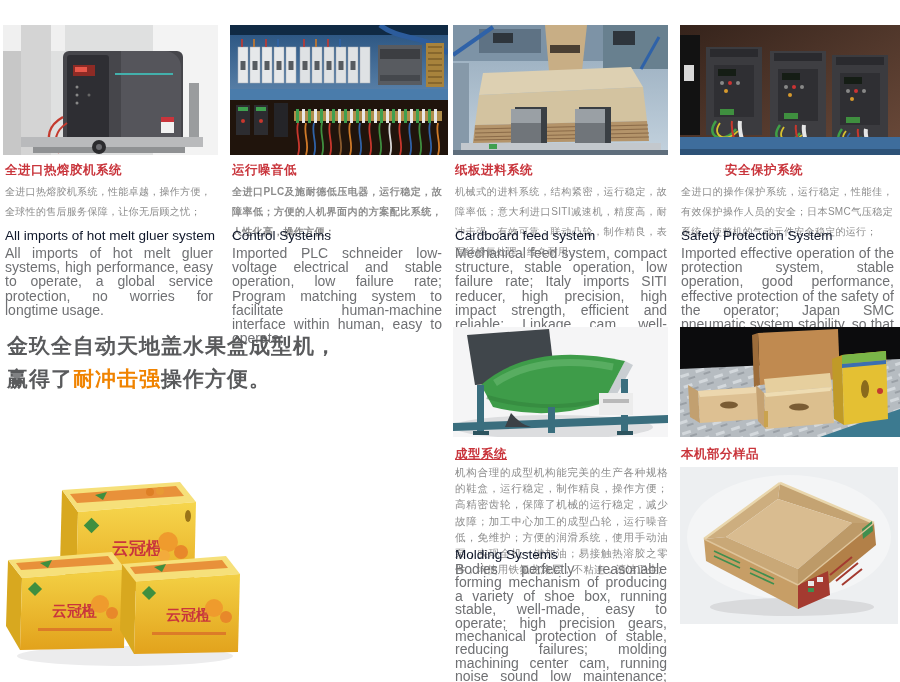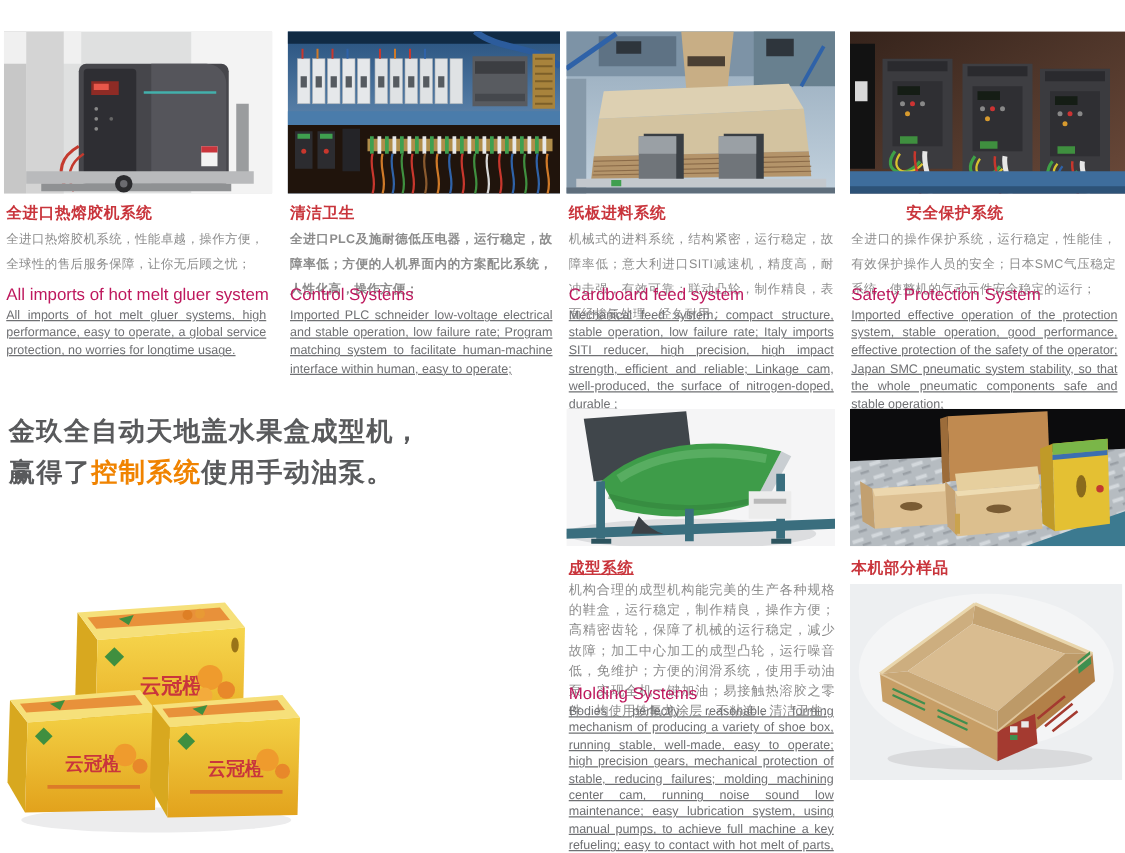--- a/index.html
+++ b/index.html
@@ -2,22 +2,22 @@
 <html><head>
 <meta charset="utf-8">
 <style>
   html,body{margin:0;padding:0;background:#ffffff;}
   .page{position:relative;width:900px;height:682px;background:#ffffff;overflow:hidden;
         font-family:"Liberation Sans","DejaVu Sans",sans-serif;padding-left:36px;}
   .photo{position:absolute;overflow:hidden;text-align:right;}
   .photo svg{display:block;width:100%;height:100%;}
   .sec-title{position:absolute;color:#c9353c;font-size:12.5px;font-weight:bold;letter-spacing:.5px;}
   .zh{position:absolute;color:#8c8c8c;font-size:10px;line-height:20px;text-align:justify;letter-spacing:.3px;}
-  .en-title{position:absolute;color:#be185d;font-size:13.5px;}
-  .en{position:absolute;color:#6f7073;font-size:10px;line-height:14.2px;text-align:justify;text-decoration:underline;}
+  .en-title{position:absolute;color:#0f172a;font-size:13.5px;}
+  .en{position:absolute;color:#6f7073;font-size:14px;line-height:14.2px;text-align:justify;}
   .banner{position:absolute;left:7px;top:329px;font-size:21px;line-height:33px;font-weight:bold;color:#595a5c;letter-spacing:1px;}
   .banner .hl{color:#f08300;}
   .zh-b{position:absolute;color:#8c8c8c;font-size:10.5px;line-height:16.2px;text-align:justify;letter-spacing:.2px;}
 </style>
 </head>
 <body>
 
 <div class="page">
 
   <div class="photo" style="left:3px;top:25px;width:215px;height:130px;">
@@ -254,38 +254,38 @@
       <rect x="0" y="112" width="220" height="18" fill="#3e6d9c"></rect>
       <rect x="0" y="124" width="220" height="6" fill="#2d5277"></rect>
     </svg>
   </div>
 
   <div class="sec-title" style="left:5px;top:162px;">全进口热熔胶机系统</div>
   <div class="zh" style="left:5px;top:182px;width:206px;">全进口热熔胶机系统，性能卓越，操作方便，全球性的售后服务保障，让你无后顾之忧；</div>
   <div class="en-title" style="left:5px;top:228px;">All imports of hot melt gluer system</div>
   <div class="en" style="left:5px;top:246px;width:208px;">All imports of hot melt gluer systems, high performance, easy to operate, a global service protection, no worries for longtime usage.</div>
 
-  <div class="sec-title" style="left:232px;top:162px;">清洁卫生</div>
+  <div class="sec-title" style="left:232px;top:162px;">运行噪音低</div>
   <div class="zh" style="left:232px;top:182px;width:210px;font-weight:bold;">全进口PLC及施耐德低压电器，运行稳定，故障率低；方便的人机界面内的方案配比系统，人性化高，操作方便；</div>
   <div class="en-title" style="left:232px;top:228px;">Control Systems</div>
   <div class="en" style="left:232px;top:246px;width:210px;">Imported PLC schneider low-voltage electrical and stable operation, low failure rate; Program matching system to facilitate human-machine interface within human, easy to operate;</div>
 
   <div class="sec-title" style="left:455px;top:162px;">纸板进料系统</div>
   <div class="zh" style="left:455px;top:182px;width:212px;">机械式的进料系统，结构紧密，运行稳定，故障率低；意大利进口SITI减速机，精度高，耐冲击强，有效可靠；联动凸轮，制作精良，表面经掺氮处理，经久耐用；</div>
   <div class="en-title" style="left:455px;top:228px;">Cardboard feed system</div>
   <div class="en" style="left:455px;top:246px;width:212px;">Mechanical feed system, compact structure, stable operation, low failure rate; Italy imports SITI reducer, high precision, high impact strength, efficient and reliable; Linkage cam, well-produced, the surface of nitrogen-doped, durable ;</div>
 
   <div class="sec-title" style="left:681px;top:162px;margin-left:44px;">安全保护系统</div>
   <div class="zh" style="left:681px;top:182px;width:212px;">全进口的操作保护系统，运行稳定，性能佳，有效保护操作人员的安全；日本SMC气压稳定系统，使整机的气动元件安全稳定的运行；</div>
   <div class="en-title" style="left:681px;top:228px;">Safety Protection System</div>
   <div class="en" style="left:681px;top:246px;width:213px;">Imported effective operation of the protection system, stable operation, good performance, effective protection of the safety of the operator; Japan SMC pneumatic system stability, so that the whole pneumatic components safe and stable operation;</div>
 
   <div class="banner">
     <div>金玖全自动天地盖水果盒成型机，</div>
-    <div><span>赢得了</span><span class="hl">控制系统</span><span>使用手动油泵。</span></div>
+    <div><span>赢得了</span><span class="hl">耐冲击强</span><span>操作方便。</span></div>
   </div>
 
   <div class="photo" style="left:453px;top:327px;width:215px;height:110px;">
     <svg viewBox="0 0 215 110" preserveAspectRatio="none">
       <rect width="215" height="110" fill="#f5f5f6"></rect>
       <ellipse cx="100" cy="100" rx="100" ry="12" fill="#dcdddf"></ellipse>
       <polygon points="14,8 96,2 102,52 22,58" fill="#40464b"></polygon>
       <polygon points="150,76 172,34 180,38 158,78" fill="#c9ced2"></polygon>
       <path d="M28,58 Q78,14 172,34 L150,76 Q95,94 40,80 Z" fill="#3e9c49"></path>
       <path d="M42,56 Q88,26 160,40" stroke="#6dbb74" stroke-width="7" fill="none" opacity="0.55"></path>

